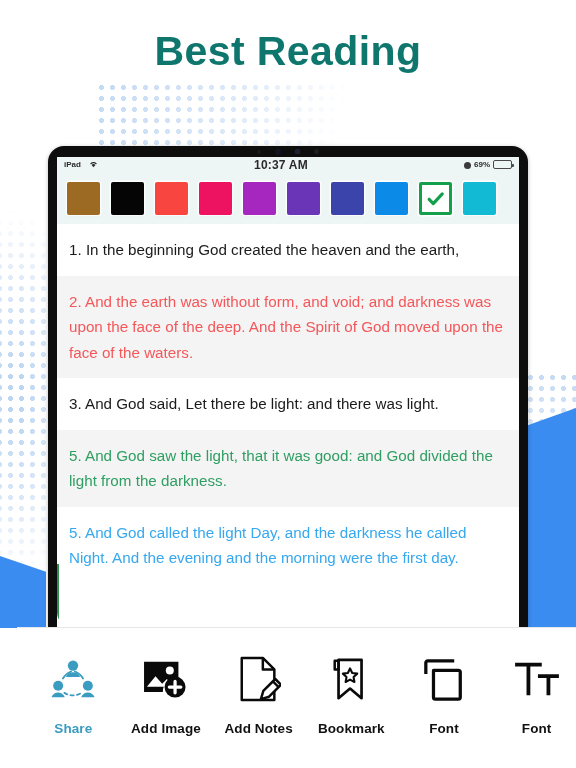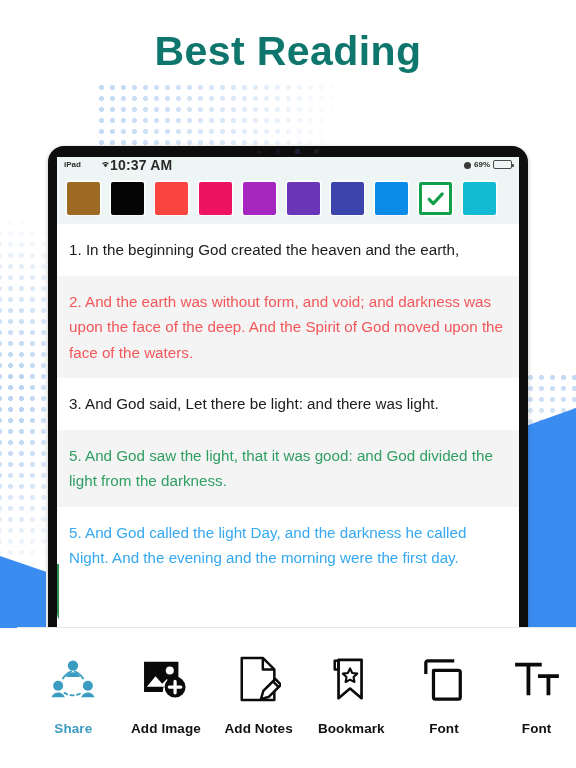--- a/index.html
+++ b/index.html
@@ -102,22 +102,22 @@
   }
 
   
   .statusbar {
     height: 15px;
     background: #eef6f5;
     display: flex; align-items: center;
     padding: 0 7px;
     font-size: 8px; font-weight: 700; color: #2a2a2a;
   }
-  .sb-left { display: flex; align-items: center; gap: 20px; flex: 0 0 auto; }
-  .sb-center { flex: 1; font-size: 14px; letter-spacing: .2px; }
+  .sb-left { display: flex; align-items: center; gap: 8px; flex: 0 0 auto; }
+  .sb-center { flex: 1; text-align: center; font-size: 12px; letter-spacing: .2px; }
   .sb-right { display: flex; align-items: flex-end; gap: 3px; flex: 0 0 auto; }
   .wifi-icon { display: inline-block; }
   .lock-dot {
     width: 7px; height: 7px; border-radius: 50%;
     background: #3a3a3a; display: inline-block;
   }
   .battery {
     width: 19px; height: 9px;
     border: 1px solid #4a4a4a; border-radius: 2px;
     position: relative; padding: 1px;

